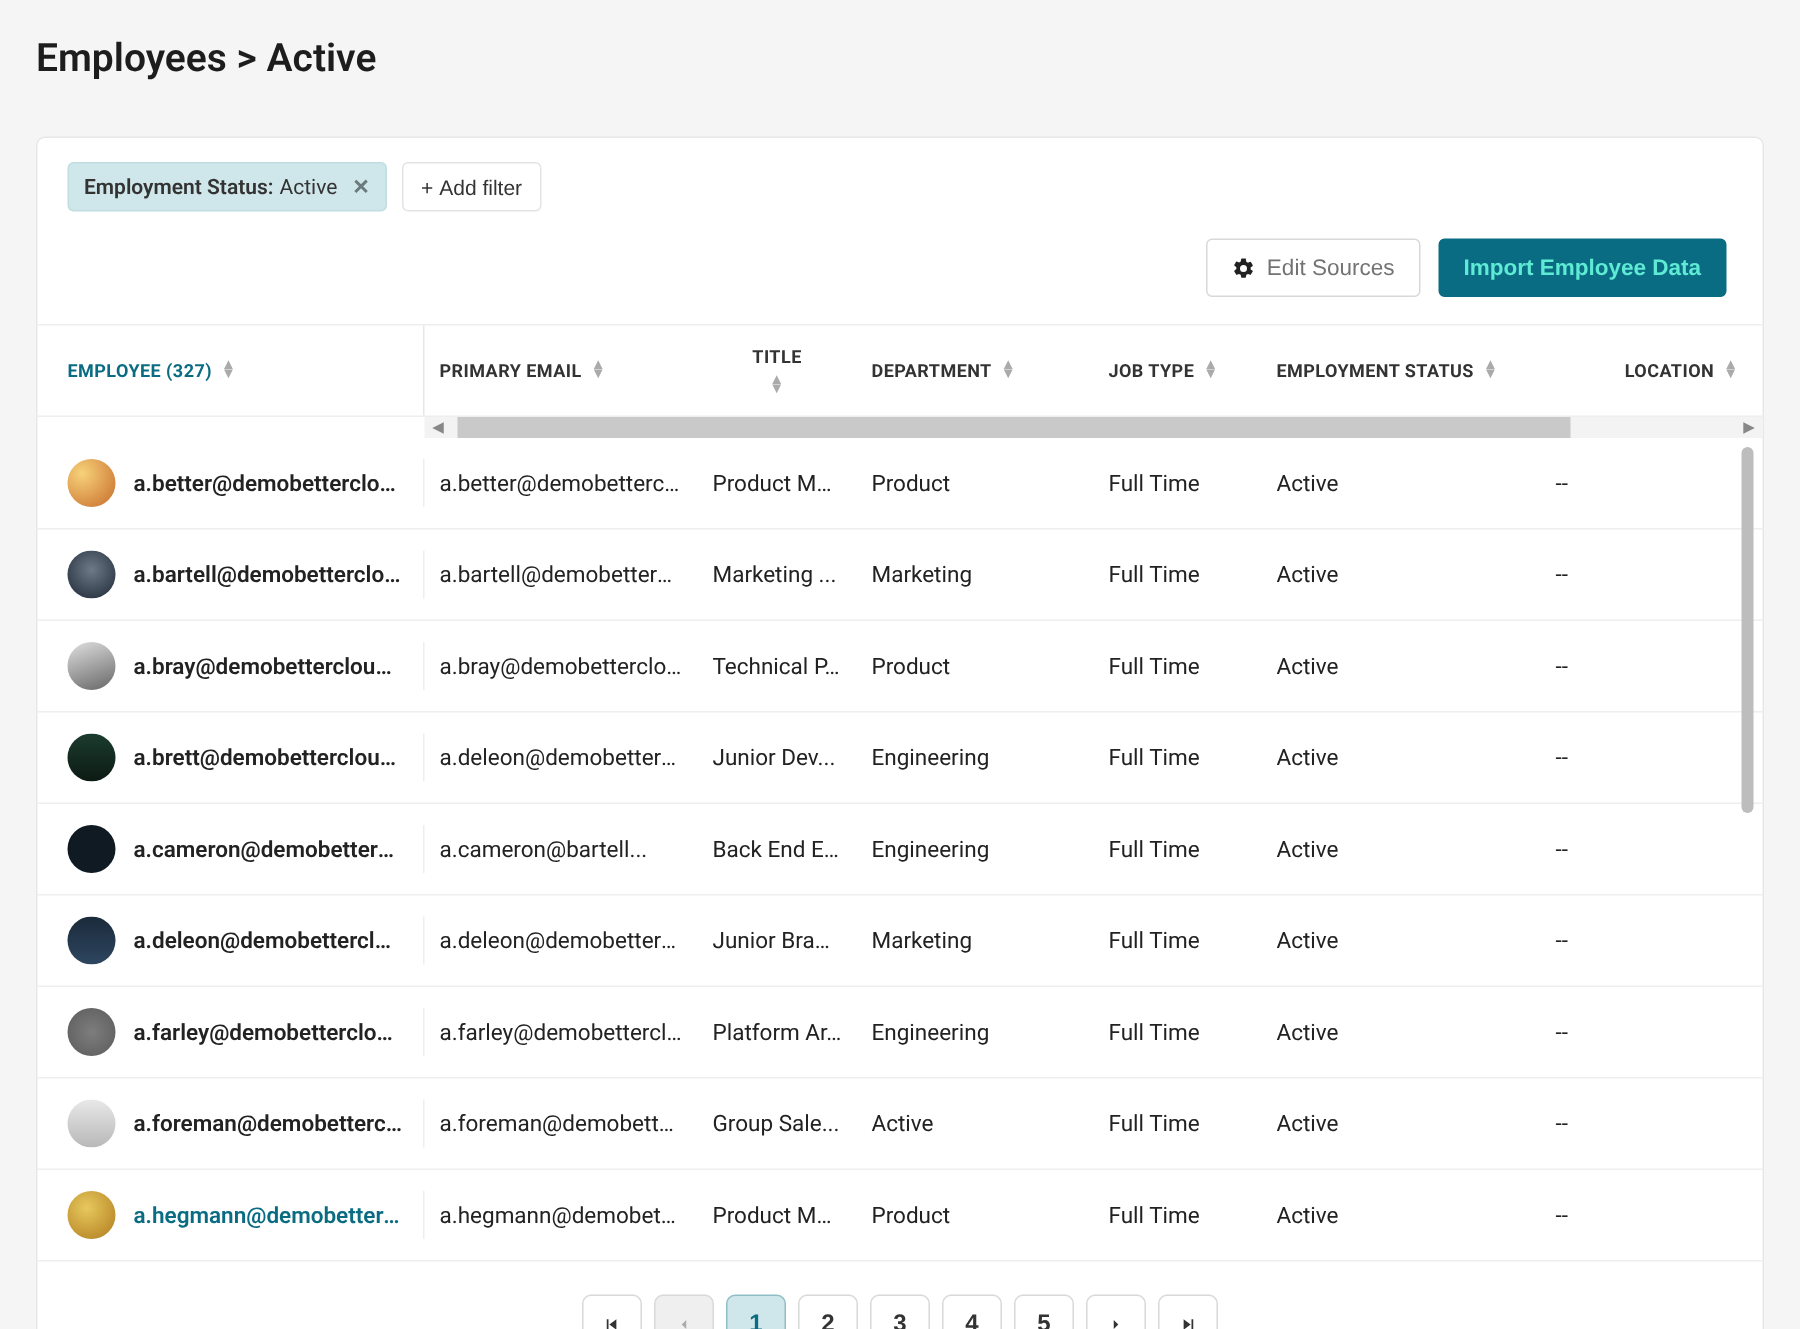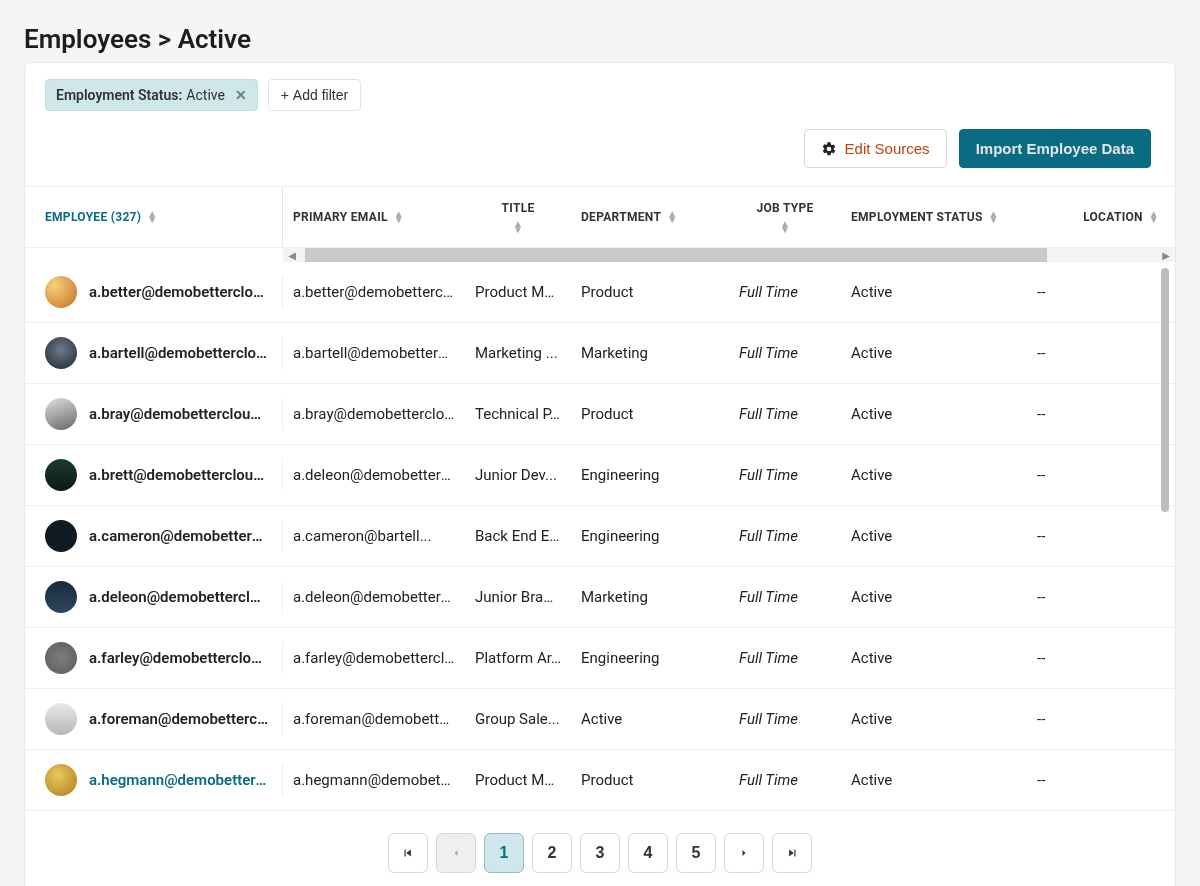--- a/index.html
+++ b/index.html
@@ -9,21 +9,21 @@
     color: #222;
     width: 1200px;
     height: 886px;
   }
   .page {
     padding: 24px 24px 24px 24px;
   }
   .breadcrumb {
     font-size: 26px;
     font-weight: 600;
-    margin-bottom: 8px;
+    margin-bottom: 37px;
     color: #1d1d1d;
   }
   .card {
     background: #fff;
     border-radius: 6px;
     border: 1px solid #e7e7e7;
     padding: 16px 0 20px 0;
   }
   .filters-row {
     display: flex;
@@ -71,27 +71,27 @@
     align-items: center;
     gap: 8px;
     border-radius: 4px;
     padding: 10px 16px;
     font-size: 15px;
     cursor: pointer;
   }
   .btn-outline {
     background: #fff;
     border: 1px solid #d8d8d8;
-    color: #c2410c;
+    color: #737373;
     font-weight: 500;
   }
   .btn-primary {
     background: #0a6c82;
     border: 1px solid #0a6c82;
-    color: #e5e5e5;
+    color: #5eead4;
     font-weight: 600;
   }
   .gear-icon {
     width: 16px; height: 16px;
     display: inline-block;
   }
   
   .table-wrap { position: relative; }
   .table-header {
     display: flex;
@@ -106,21 +106,21 @@
   .table-header .th {
     padding: 14px 10px 14px 10px;
     display: flex;
     align-items: center;
     gap: 6px;
   }
   .th.employee { width: 258px; padding-left: 20px; color: #0a6c82; border-right: 1px solid #e7e7e7;}
   .th.email    { width: 182px; }
   .th.title    { width: 106px; flex-direction: column; }
   .th.dept     { width: 158px; }
-  .th.jobtype  { width: 112px; text-align: right; flex-direction: column;}
+  .th.jobtype  { width: 112px; text-align: right;}
   .th.status   { width: 186px; }
   .th.location { width: 142px; justify-content: flex-end; }
   .sort-icon { font-size: 10px; color: #aaa; line-height: 6px; display: inline-flex; flex-direction: column; }
   .sort-icon span { display: block; }
   .hscroll-bar {
     position: relative;
     height: 14px;
     background: #f3f3f3;
     margin-left: 258px;
   }
@@ -173,21 +173,21 @@
   .avatar.a2 { background: linear-gradient(160deg,#e0e0e0,#666); }
   .avatar.a3 { background: linear-gradient(180deg,#1c3b2f,#0c1a14); }
   .avatar.a4 { background: #0f1a23; }
   .avatar.a5 { background: linear-gradient(180deg,#1a2a3a,#2e4660); }
   .avatar.a6 { background: radial-gradient(circle,#7d7d7d,#5b5b5b); }
   .avatar.a7 { background: linear-gradient(180deg,#e8e8e8,#b8b8b8); }
   .avatar.a8 { background: radial-gradient(circle at 40% 35%, #e7c95e, #b07a1d); }
   .td.email   { width: 182px; }
   .td.title   { width: 106px; }
   .td.dept    { width: 158px; }
-  .td.jobtype { width: 112px; font-style: italic; }
+  .td.jobtype { width: 112px; }
   .td.status  { width: 186px; }
   .td.location{ width: 142px; }
   .vscroll {
     position: absolute;
     right: 6px;
     top: 6px;
     width: 8px;
     height: 244px;
     background: #bdbdbd;
     border-radius: 4px;

